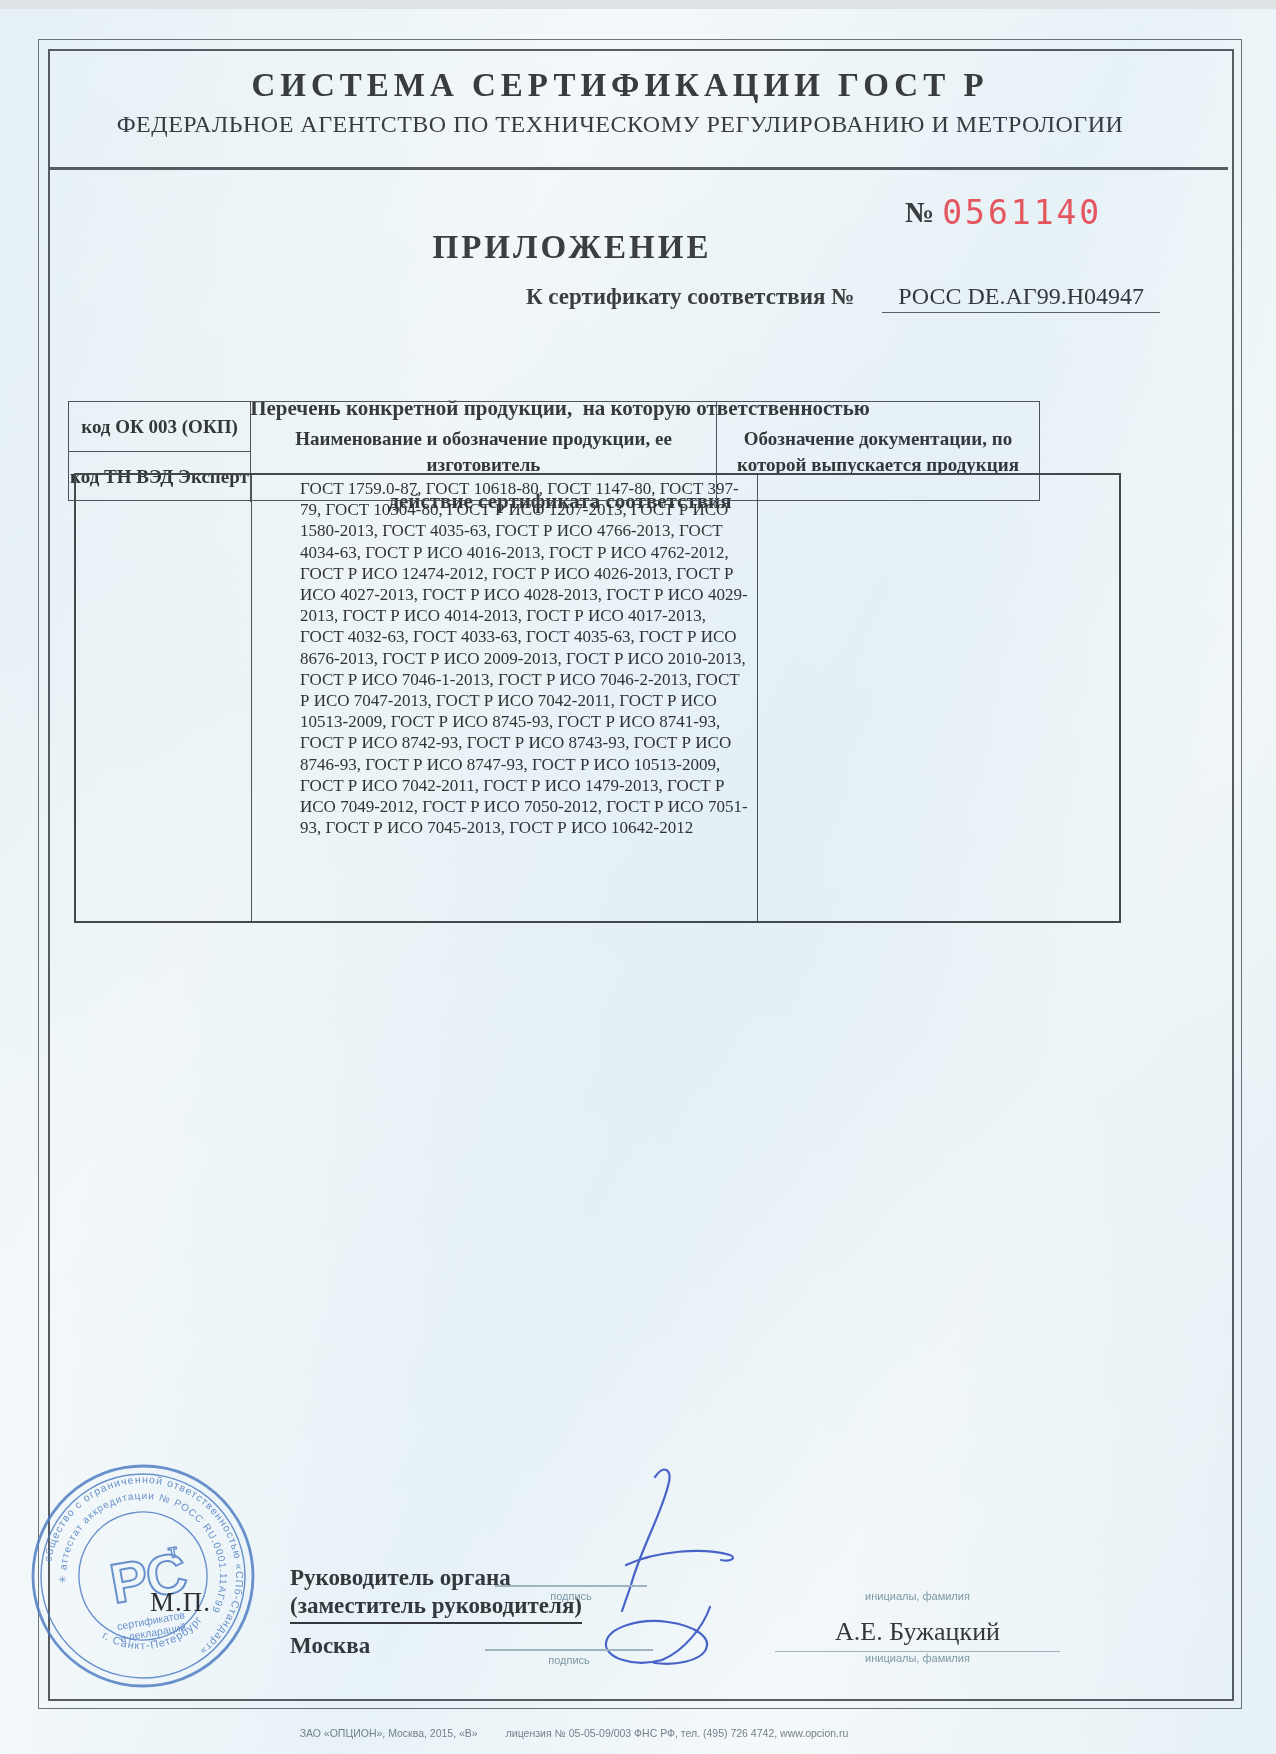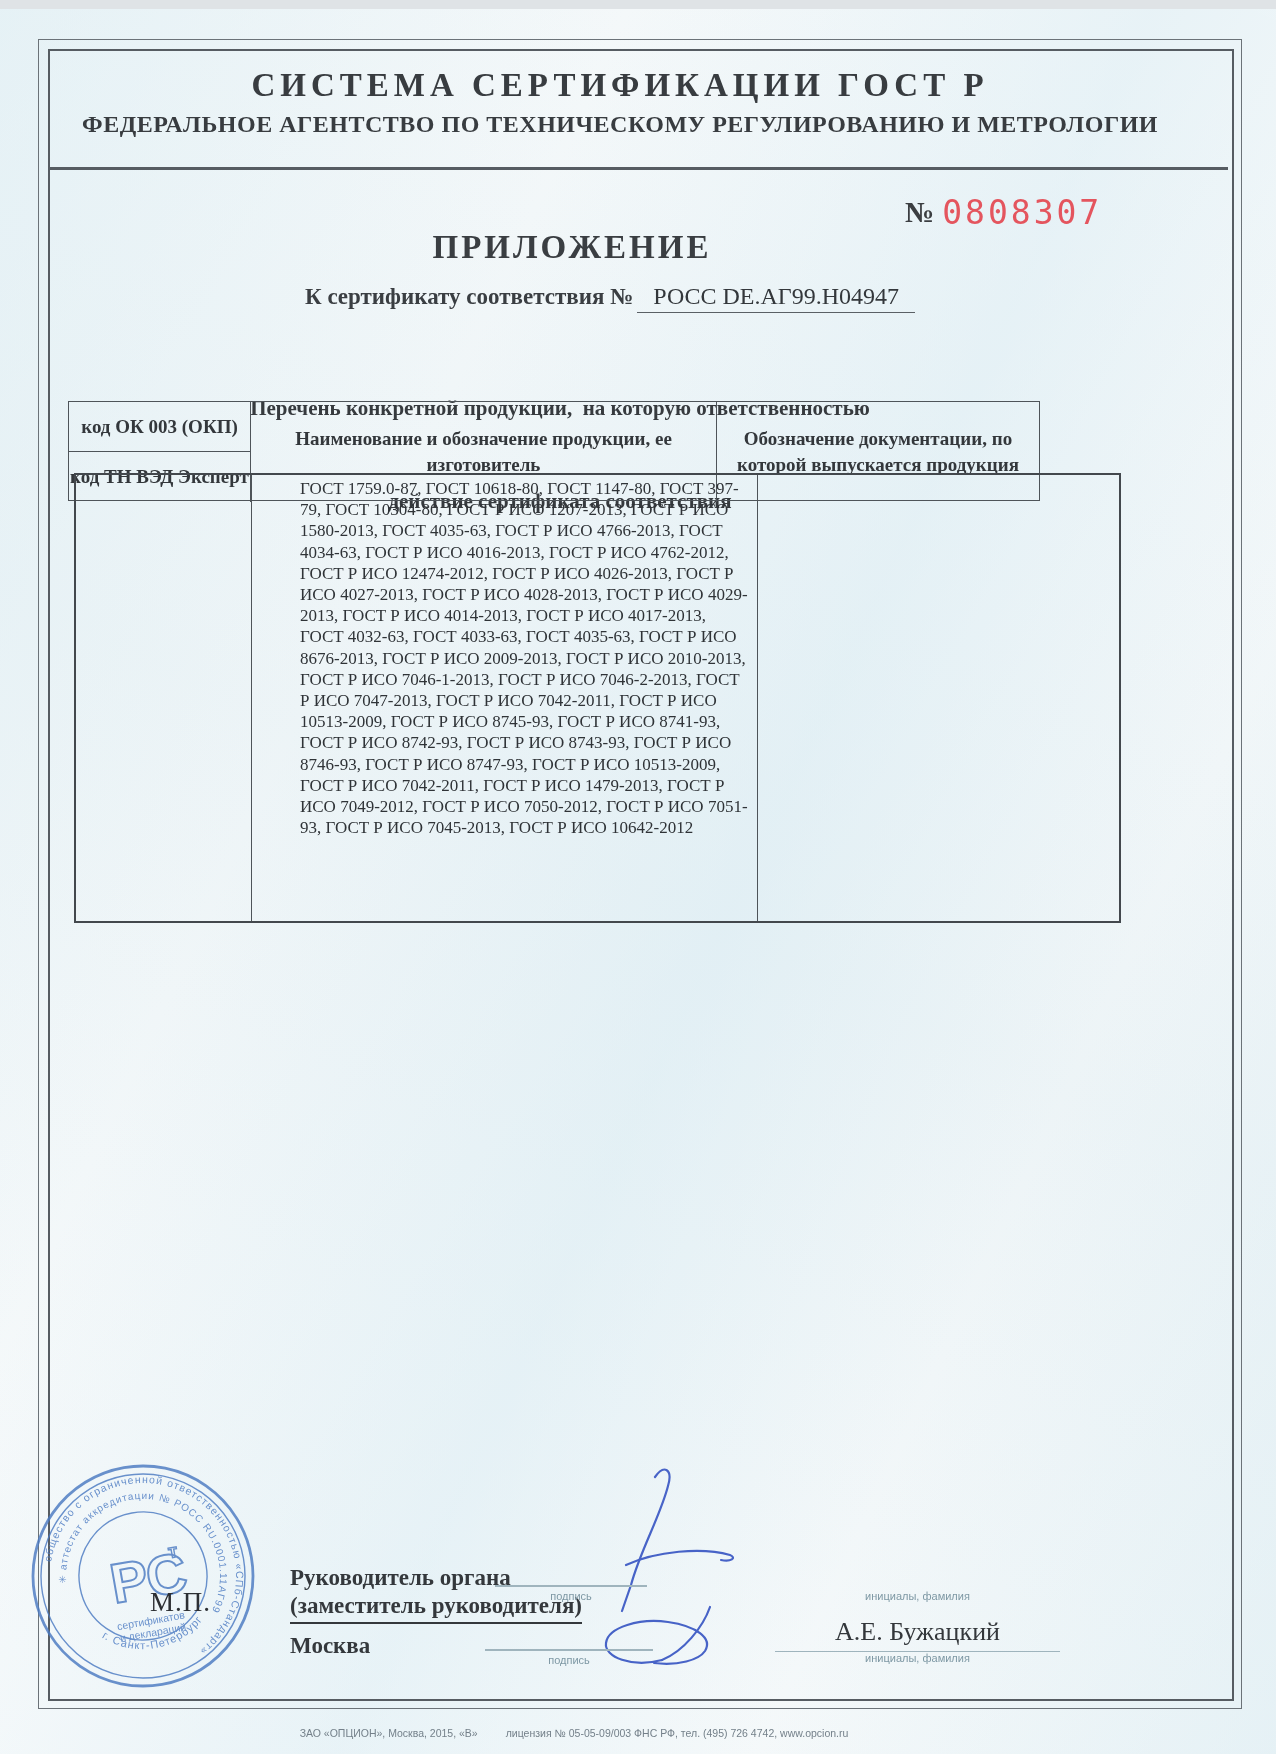--- a/index.html
+++ b/index.html
@@ -11,28 +11,28 @@
       #eef4f6;
     font-family:"Liberation Serif","DejaVu Serif",serif;color:#33373b;
   }
   .abs{position:absolute;}
   
   .frame-outer{left:38px;top:30px;width:1202px;height:1668px;border:1.5px solid #6b7278;}
   .frame-inner{left:48px;top:40px;width:1182px;height:1648px;border:2.5px solid #565c62;}
   .header-sep{left:50px;top:158px;width:1178px;height:2.5px;background:#565c62;}
   
   .title1{left:0;top:58px;width:1240px;text-align:center;font-size:33px;font-weight:bold;letter-spacing:5px;color:#383c40;}
-  .title2{left:0;top:102px;width:1240px;text-align:center;font-size:24px;font-weight:bold;letter-spacing:.5px;color:#383c40;}
+  .title2{left:0;top:102px;width:1240px;text-align:center;font-size:24px;font-weight:normal;letter-spacing:.5px;color:#383c40;}
   
   .number{left:905px;top:186px;display:flex;align-items:flex-start;gap:8px;}
   .number .no{font-size:29px;font-weight:bold;color:#3b3e41;line-height:34px;}
   .number .digits{font-family:"DejaVu Sans Mono",monospace;font-size:33px;letter-spacing:3px;color:#e4555e;line-height:36px;}
   
   .doc-title{left:0;top:220px;width:1144px;text-align:center;font-size:33px;font-weight:bold;letter-spacing:3px;color:#3a3e42;}
-  .cert-line{left:60px;top:274px;width:1100px;display:flex;justify-content:center;align-items:baseline;gap:4px;}
+  .cert-line{left:60px;top:274px;width:1100px;display:flex;justify-content:flex-end;align-items:baseline;gap:28px;}
   .cert-line .lbl{font-size:23px;font-weight:bold;color:#3a3e42;}
   .cert-line .val{font-size:24px;color:#33373b;border-bottom:1.5px solid #5a6065;padding:0 16px 2px 16px;}
   .scope{left:0;top:322px;width:1120px;text-align:center;font-size:21px;font-weight:bold;line-height:31px;color:#363a3e;white-space:pre-wrap;}
   
   .tbl-header{left:68px;top:392px;width:972px;height:100px;border:1.5px solid #4e5459;display:grid;grid-template-columns:182px 466px 1fr;grid-template-rows:50px 50px;box-sizing:border-box;}
   .tbl-header .c1a{grid-column:1;grid-row:1;border-right:1.5px solid #4e5459;border-bottom:1.5px solid #4e5459;display:flex;align-items:center;justify-content:center;}
   .tbl-header .c1b{grid-column:1;grid-row:2;border-right:1.5px solid #4e5459;display:flex;align-items:center;justify-content:center;}
   .tbl-header .c2{grid-column:2;grid-row:1/3;border-right:1.5px solid #4e5459;display:flex;align-items:center;justify-content:center;text-align:center;padding:0 30px;}
   .tbl-header .c3{grid-column:3;grid-row:1/3;display:flex;align-items:center;justify-content:center;text-align:center;padding:0 14px;}
   .hcell{font-size:19px;font-weight:bold;line-height:26px;color:#33373b;}
@@ -69,21 +69,21 @@
 
   <div class="abs frame-outer"></div>
   <div class="abs frame-inner"></div>
   <div class="abs header-sep"></div>
 
   <div class="abs title1">СИСТЕМА СЕРТИФИКАЦИИ ГОСТ Р</div>
   <div class="abs title2">ФЕДЕРАЛЬНОЕ АГЕНТСТВО ПО ТЕХНИЧЕСКОМУ РЕГУЛИРОВАНИЮ И МЕТРОЛОГИИ</div>
 
   <div class="abs number">
     <span class="no">№</span>
-    <span class="digits">0808307</span>
+    <span class="digits">0561140</span>
   </div>
 
   <div class="abs doc-title">ПРИЛОЖЕНИЕ</div>
   <div class="abs cert-line">
     <span class="lbl">К сертификату соответствия №</span>
     <span class="val">РОСС DE.АГ99.Н04947</span>
   </div>
   <div class="abs scope">
     <div>Перечень конкретной продукции,  на которую ответственностью</div>
     <div>действие сертификата соответствия</div>

